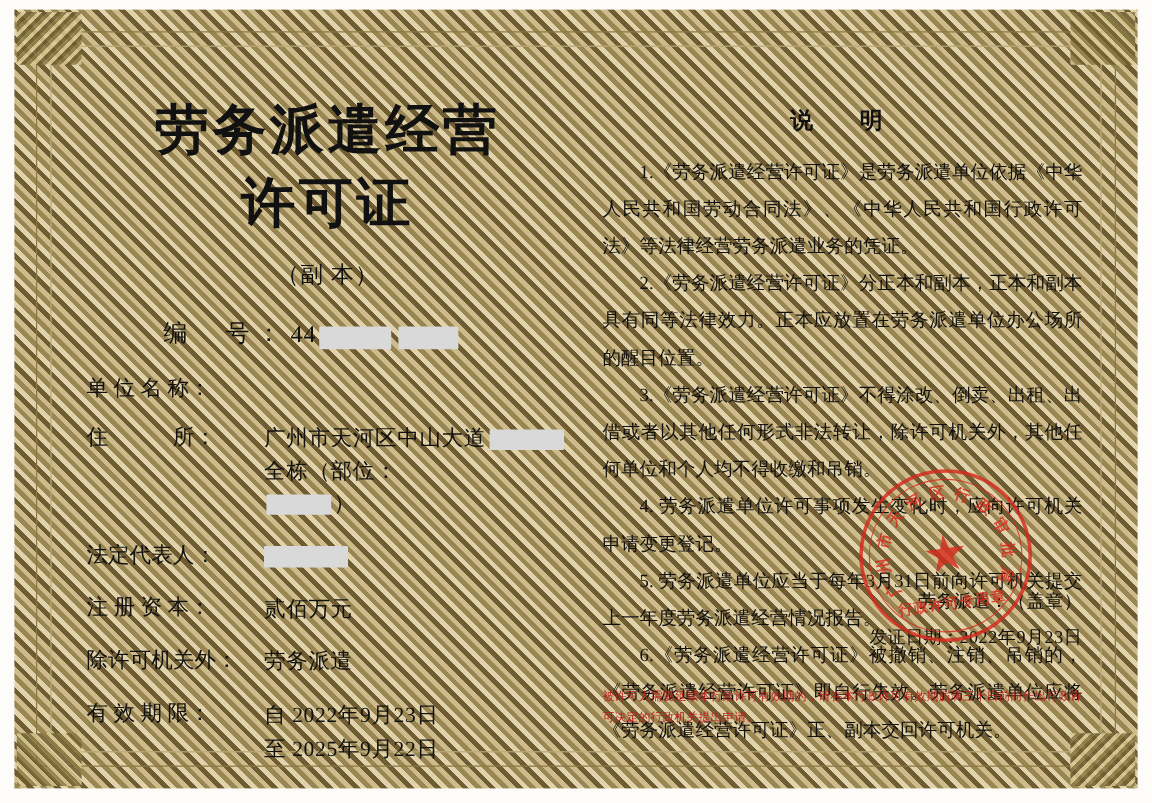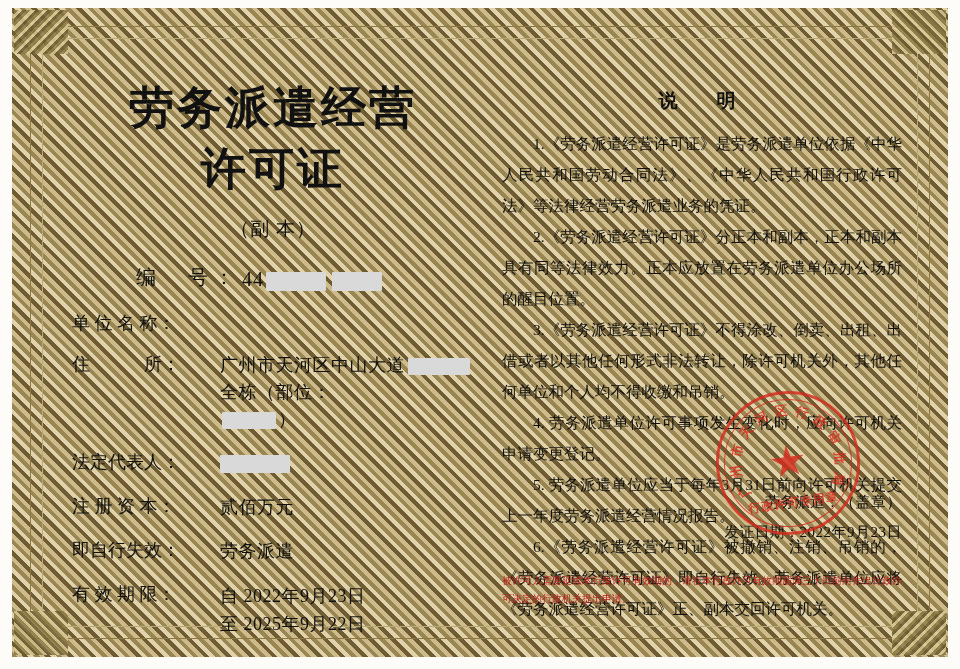--- a/index.html
+++ b/index.html
@@ -301,21 +301,21 @@
             <span class="redact" style="width:70px;height:18px;">&nbsp;</span>
           </span>
         </div>
 
         <div class="field">
           <span class="lbl">注 册 资 本：</span>
           <span class="val">贰佰万元</span>
         </div>
 
         <div class="field">
-          <span class="lbl">即自行失效：</span>
+          <span class="lbl">除许可机关外：</span>
           <span class="val">劳务派遣</span>
         </div>
 
         <div class="field validity">
           <span class="lbl">有 效 期 限：</span>
           <span class="val">
             <span>自 2022年9月23日</span>
             <span class="row2">至 2025年9月22日</span>
           </span>
         </div>

